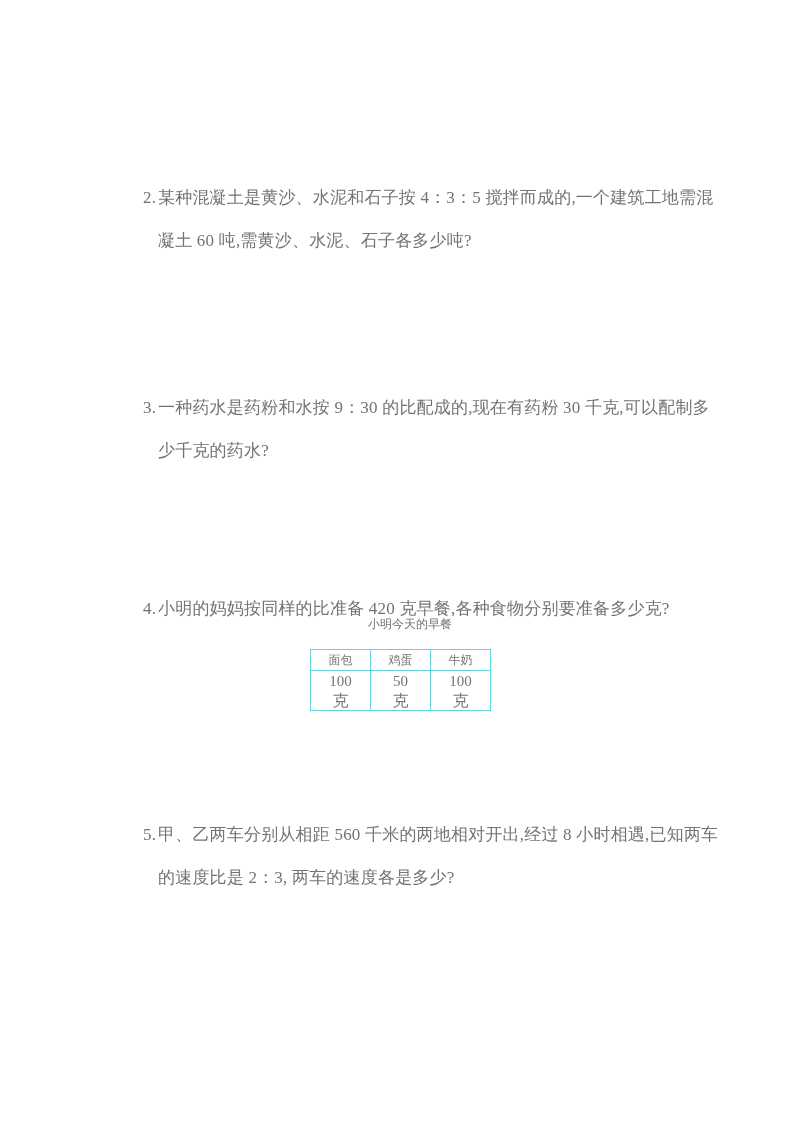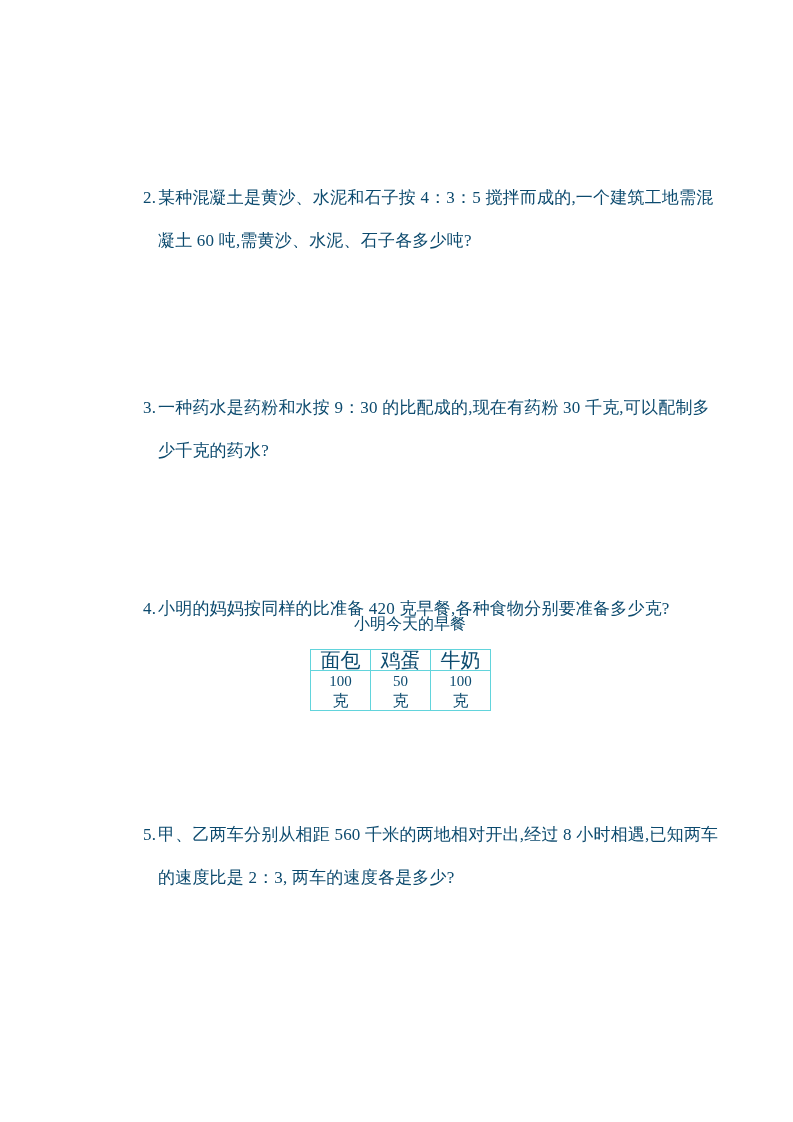--- a/index.html
+++ b/index.html
@@ -26,60 +26,60 @@
   .qnum {
     display: inline-block;
     min-width: 15px;
   }
   .table-title {
     position: absolute;
     left: 300px;
     top: 614px;
     width: 220px;
     text-align: center;
-    font-size: 16px;
+    font-size: 12px;
     line-height: 20px;
     white-space: nowrap;
   }
   table.breakfast {
     position: absolute;
     left: 310px;
     top: 649px;
     border-collapse: collapse;
     table-layout: fixed;
     width: 177px;
   }
   table.breakfast td {
     border: 1px solid var(--table-border, #62d4dc);
     width: 59px;
     text-align: center;
     padding: 0;
     vertical-align: middle;
   }
   table.breakfast tr.hdr td {
     height: 20px;
-    font-size: 20px;
+    font-size: 12px;
     line-height: 18px;
   }
   table.breakfast tr.body td {
     height: 39px;
   }
   .cell-value {
     font-size: 15px;
     line-height: 19px;
   }
   .cell-unit {
     font-size: 16px;
     line-height: 19px;
   }
 </style>
 </head>
 <body>
 
-<div class="page" style="color: #0c4a6e; background: rgb(255, 255, 255);">
+<div class="page" style="color: #737373; background: rgb(255, 255, 255);">
 
   <div class="line" style="left:143px; top:187px;"><span class="qnum">2.</span><span>某种混凝土是黄沙、水泥和石子按 4：3：5 搅拌而成的,一个建筑工地需混</span></div>
   <div class="line" style="left:158px; top:230px;">凝土 60 吨,需黄沙、水泥、石子各多少吨?</div>
 
   <div class="line" style="left:143px; top:397px;"><span class="qnum">3.</span><span>一种药水是药粉和水按 9：30 的比配成的,现在有药粉 30 千克,可以配制多</span></div>
   <div class="line" style="left:158px; top:440px;">少千克的药水?</div>
 
   <div class="line" style="left:143px; top:598px;"><span class="qnum">4.</span><span>小明的妈妈按同样的比准备 420 克早餐,各种食物分别要准备多少克?</span></div>
 
   <div class="table-title">小明今天的早餐</div>

